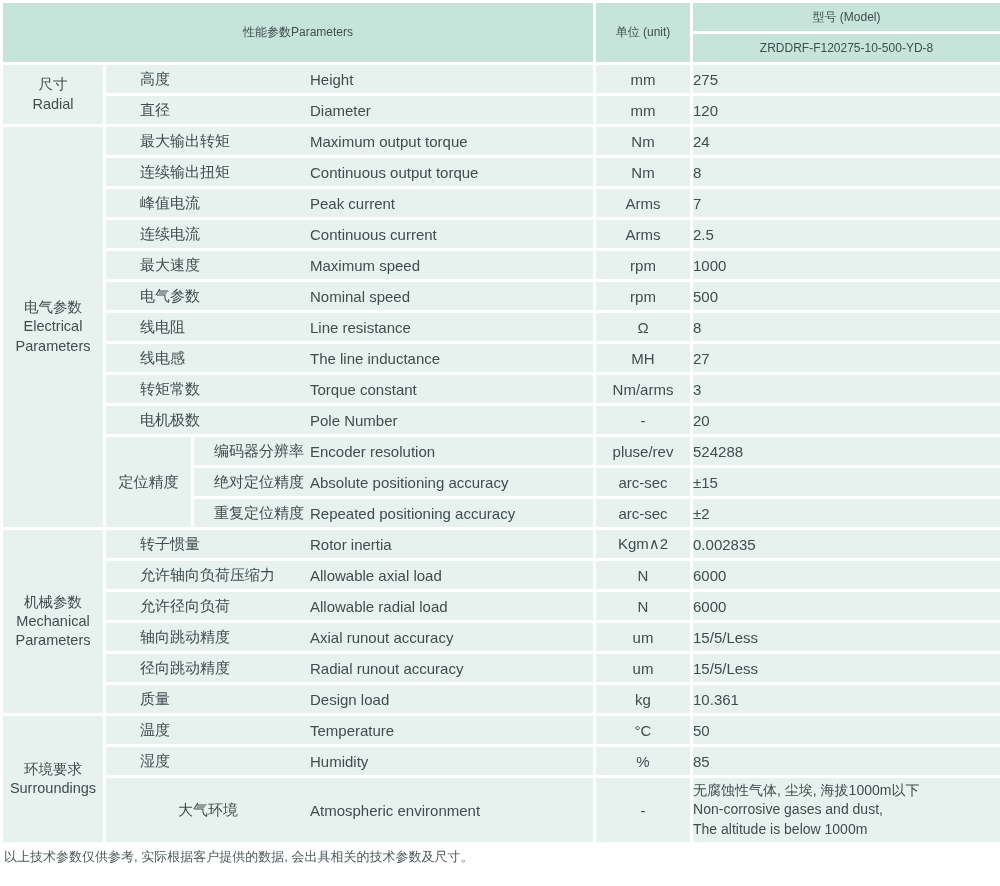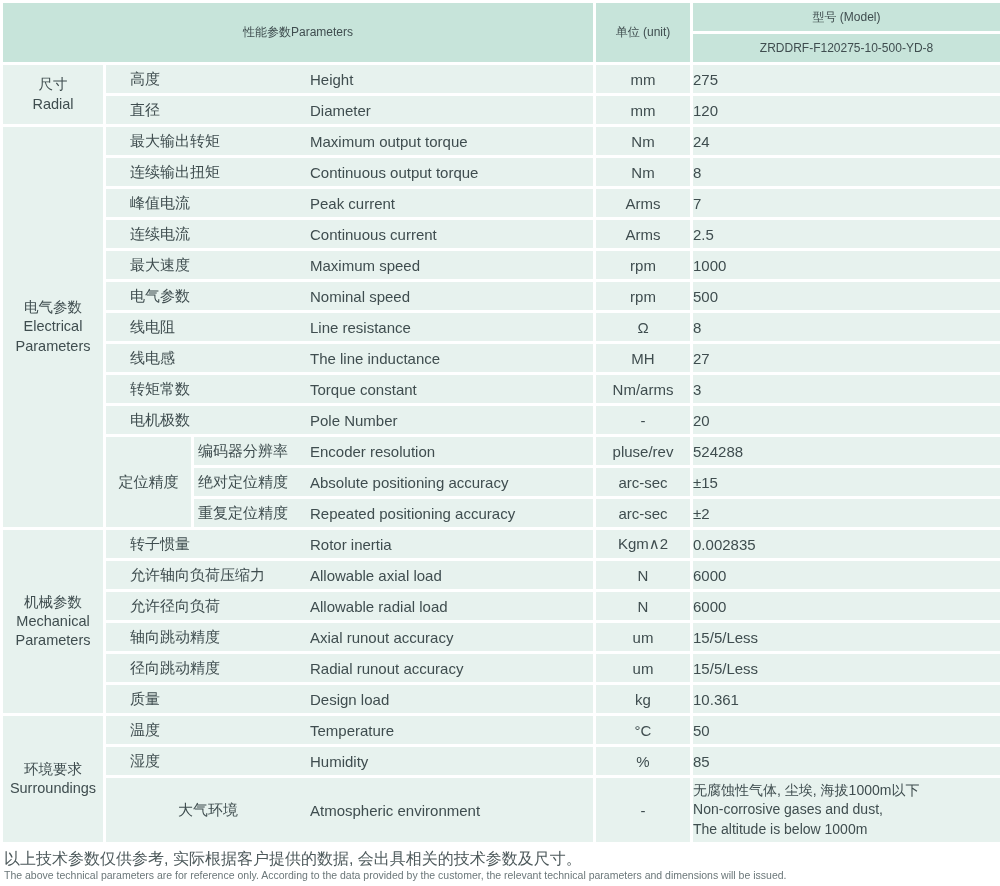--- a/index.html
+++ b/index.html
@@ -34,40 +34,40 @@
 
   td.section-cell{
     text-align:center;
     font-size:14.5px;
     line-height:1.32;
     padding:0 2px;
   }
   td.label-cell{font-size:15px;white-space:nowrap;}
   td.label-cell .cn{
     display:inline-block;vertical-align:middle;
-    width:204px;box-sizing:border-box;padding-left:24px;
+    width:204px;box-sizing:border-box;padding-left:34px;
   }
   td.label-cell .cn-centered{
     display:inline-block;vertical-align:middle;
     width:204px;box-sizing:border-box;text-align:center;
   }
   td.label-cell .sub-cn{
     display:inline-block;vertical-align:middle;
-    width:116px;box-sizing:border-box;padding-left:4px;
+    width:116px;box-sizing:border-box;padding-left:20px;
   }
   td.label-cell .en{display:inline-block;vertical-align:middle;}
   td.group-cell{text-align:center;font-size:15px;}
   td.unit-cell{text-align:center;font-size:15px;}
   td.value-cell{text-align:left;font-size:15px;}
   td.value-cell .multiline{font-size:14px;line-height:1.38;}
 
   .footer{
     padding:4px 4px 0 4px;
   }
-  .footer .note-cn{font-size:16px;color:#4d595b;line-height:1.25;}
+  .footer .note-cn{font-size:13px;color:#4d595b;line-height:1.25;}
   .footer .note-en{font-size:10.5px;color:#6b7779;line-height:1.3;}
 </style>
 </head>
 <body>
 
 <table class="spec">
   <colgroup>
     <col style="width:103px">
       <col style="width:88px">
       <col style="width:119px">
@@ -232,14 +232,13 @@
           <div>Non-corrosive gases and dust,</div>
           <div>The altitude is below 1000m</div>
         </div>
       </td>
     </tr>
   </tbody>
 </table>
 
 <div class="footer">
   <div class="note-cn">以上技术参数仅供参考, 实际根据客户提供的数据, 会出具相关的技术参数及尺寸。</div>
-  <div class="note-en">The above technical parameters are for reference only. According to the data provided by the customer, the relevant technical parameters and dimensions will be issued.</div>
 </div>
 
 </body></html>

